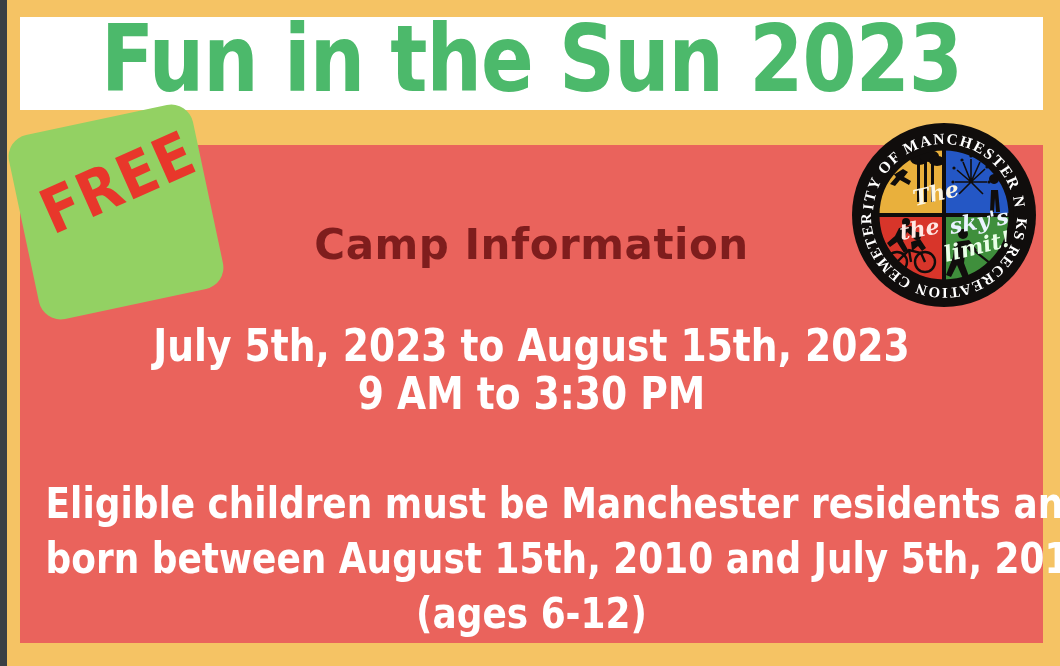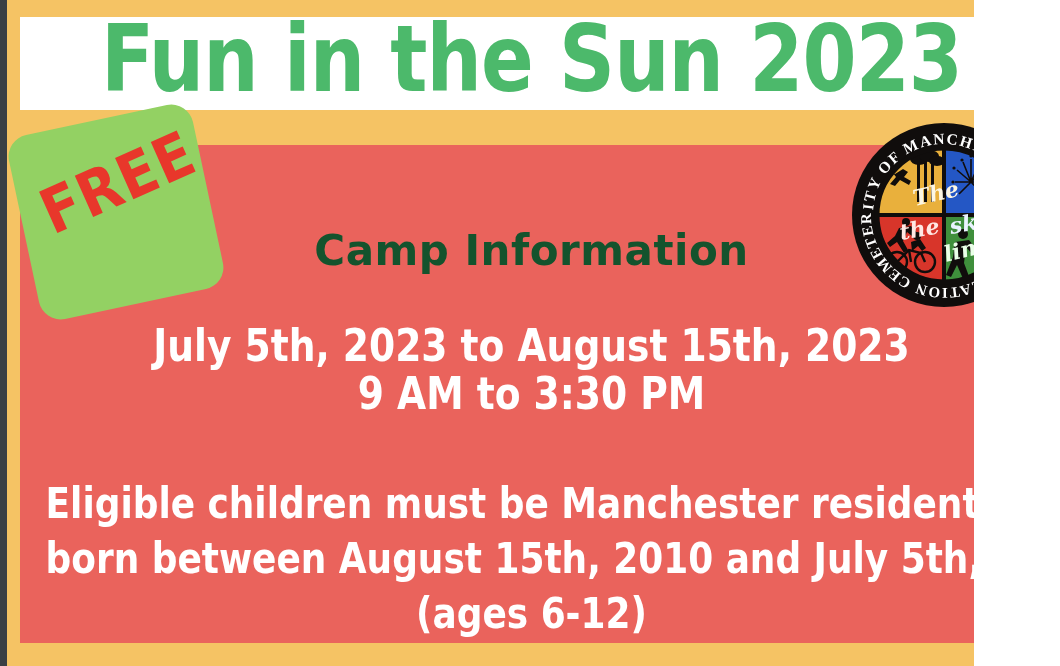--- a/index.html
+++ b/index.html
@@ -6,21 +6,21 @@
     margin: 0;
     padding: 0;
     background: #ffffff;
   }
   body {
     font-family: "Liberation Sans", sans-serif;
   }
 
   .flyer {
     position: relative;
-    width: 974px;
+    width: 1060px;
     height: 666px;
     overflow: hidden;
     background: #f5c364;
   }
 
   
   .edge-strip {
     position: absolute;
     left: 0;
     top: 0;
@@ -101,24 +101,24 @@
     top: 122px;
     width: 186px;
     height: 186px;
   }
   .seal svg { display: block; width: 186px; height: 186px; }
 
   
   .heading-camp {
     position: absolute;
     left: 20px;
-    top: 224px;
-    width: 1023px;
-    text-align: center;
-    color: #14532d;
+    top: 218px;
+    width: 1023px;
+    text-align: center;
+    color: #7f1d1d;
     font-family: "DejaVu Sans", "Liberation Sans", sans-serif;
     font-weight: bold;
     font-size: 42px;
     line-height: 54px;
     letter-spacing: 0.5px;
     white-space: nowrap;
   }
 
   .dates-block {
     position: absolute;

